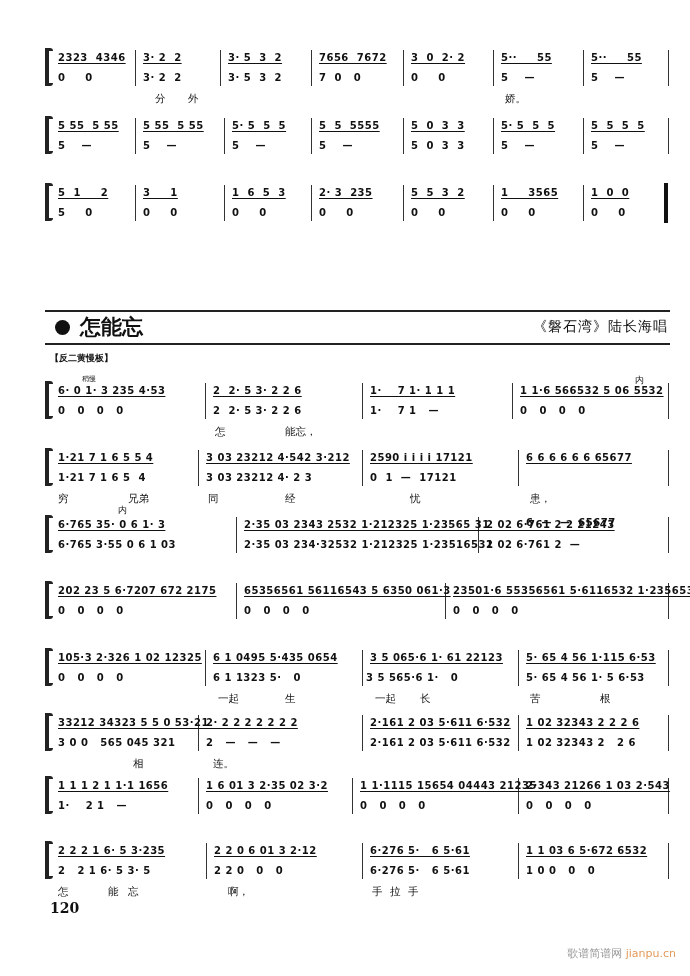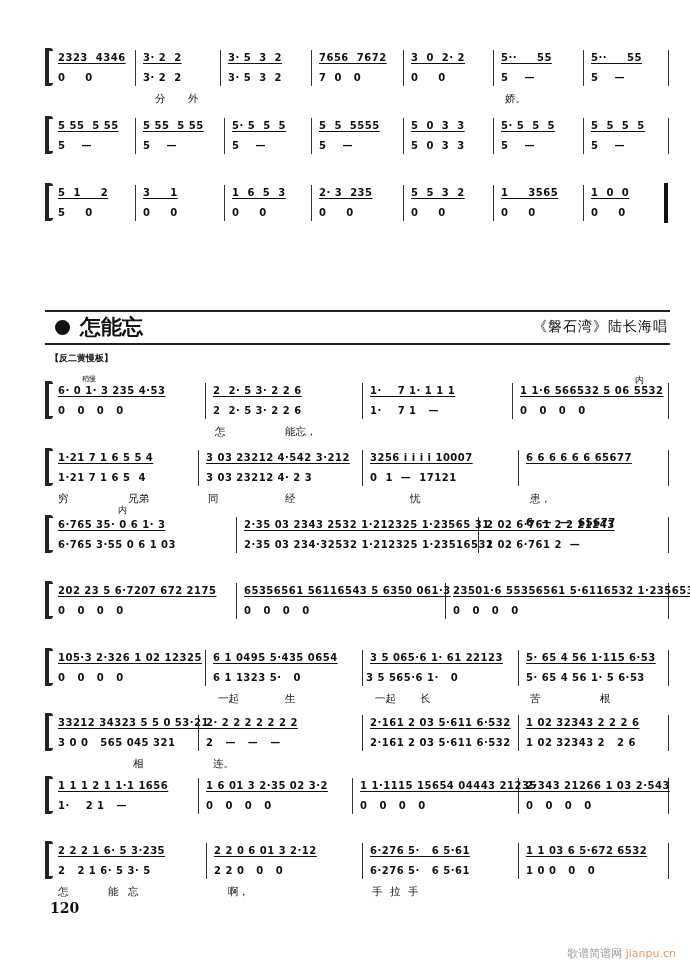--- a/index.html
+++ b/index.html
@@ -122,21 +122,21 @@
       <div class="lyric" style="left: 285px; top: 42px;">能忘，</div>
     </div>
     <div class="system" style="top: 450px;">
       <div class="bracket" style="top: 0px; height: 34px;"></div>
       <div class="bar" style="left: 198px; top: 0px; height: 36px;"></div>
       <div class="bar" style="left: 362px; top: 0px; height: 36px;"></div>
       <div class="bar" style="left: 518px; top: 0px; height: 36px;"></div>
       <div class="bar" style="left: 668px; top: 0px; height: 36px;"></div>
       <div class="row cell ul" style="left: 58px; top: 2px; white-space: pre;">1·21 7 1 6 5 5 4</div>
       <div class="row cell ul" style="left: 206px; top: 2px; white-space: pre;">3 03 23212 4·542 3·212</div>
-      <div class="row cell ul" style="left: 370px; top: 2px; white-space: pre;">3256 i i i i 10007</div>
+      <div class="row cell ul" style="left: 370px; top: 2px; white-space: pre;">2590 i i i i 17121</div>
       <div class="row cell ul" style="left: 526px; top: 2px; white-space: pre;">6 6 6 6 6 6 65677</div>
       <div class="row cell" style="left: 58px; top: 22px; white-space: pre;">1·21 7 1 6 5  4</div>
       <div class="row cell" style="left: 206px; top: 22px; white-space: pre;">3 03 23212 4· 2 3</div>
       <div class="row cell" style="left: 370px; top: 22px; white-space: pre;">0  1  —  17121</div>
       <div class="row cell" style="left: 526px; top: 22px; white-space: pre; margin-top: 45px;">6  —  —  65677</div>
       <div class="lyric" style="left: 58px; top: 42px;">穷</div>
       <div class="lyric" style="left: 128px; top: 42px;">兄弟</div>
       <div class="lyric" style="left: 208px; top: 42px;">同</div>
       <div class="lyric" style="left: 285px; top: 42px;">经</div>
       <div class="lyric" style="left: 410px; top: 42px;">忧</div>

